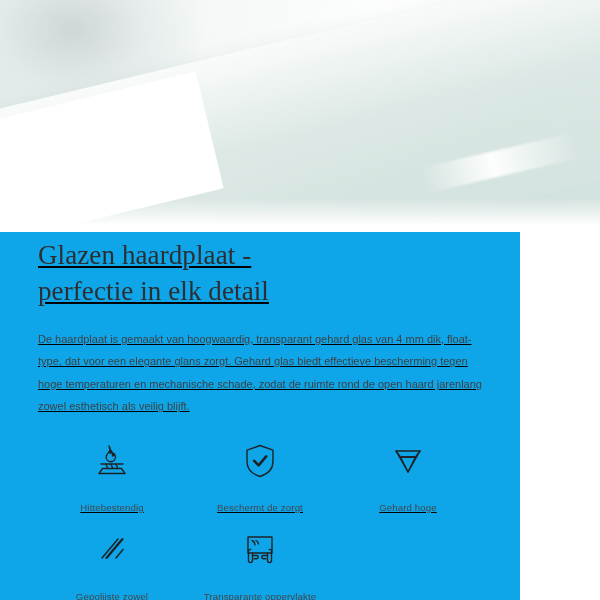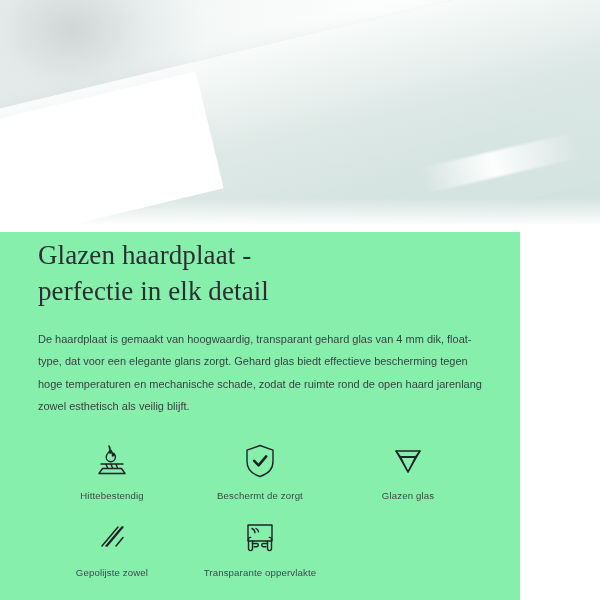--- a/index.html
+++ b/index.html
@@ -10,21 +10,22 @@
     width: 600px;
     height: 600px;
     background: #ffffff;
     font-family: "Liberation Sans", sans-serif;
     overflow: hidden;
   }
   .page {
     position: relative;
     width: 520px;
     height: 600px;
-    background: #86efac;
+    background: #0ea5e9;
+    text-decoration: underline;
   }
 
   
   .hero {
     position: relative;
     width: 600px;
     height: 232px;
     overflow: hidden;
     background: #ffffff;
   }
@@ -142,20 +143,21 @@
     display: grid;
     grid-template-columns: repeat(3, 1fr);
     row-gap: 16px;
     column-gap: 0;
   }
   .feature {
     display: flex;
     flex-direction: column;
     align-items: center;
     justify-content: flex-start;
+    gap: 12px;
   }
   .feature-icon {
     width: 46px;
     height: 42px;
     display: flex;
     align-items: center;
     justify-content: center;
   }
   .feature-icon svg {
     display: block;
@@ -224,21 +226,21 @@
 
       <div class="feature">
         <span class="feature-icon">
           <svg width="40" height="38" viewBox="0 0 40 38" fill="none" stroke="#1f2326" stroke-width="1.4" stroke-linecap="round" stroke-linejoin="round">
             <path d="M8 9h24l-12 21z"></path>
             <path d="M8 9l4.5 6h15L32 9"></path>
             <path d="M12.5 15 20 30l7.5-15z"></path>
             <path d="M12.5 15h15"></path>
           </svg>
         </span>
-        <span class="feature-label">Glazen glas</span>
+        <span class="feature-label">Gehard hoge</span>
       </div>
 
       <div class="feature">
         <span class="feature-icon">
           <svg width="40" height="38" viewBox="0 0 40 38" fill="none" stroke="#1f2326" stroke-width="1.5" stroke-linecap="round" stroke-linejoin="round">
             <path d="M10 27 26 8"></path>
             <path d="M15 27 31 8"></path>
             <path d="M20 27 36 8" transform="translate(-6 0)"></path>
             <path d="M25 27 32 18.5" transform="translate(-1 0)"></path>
           </svg>

